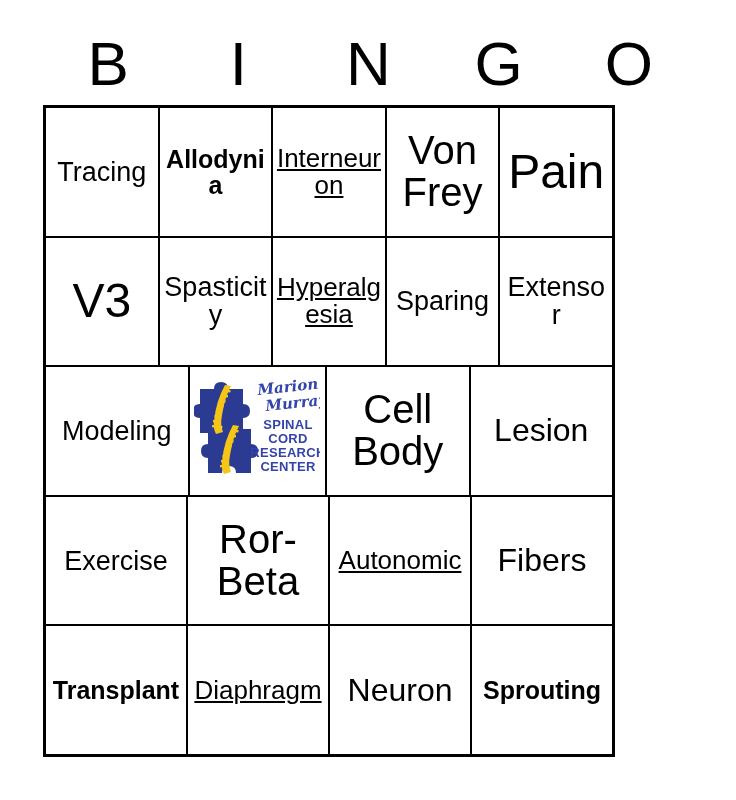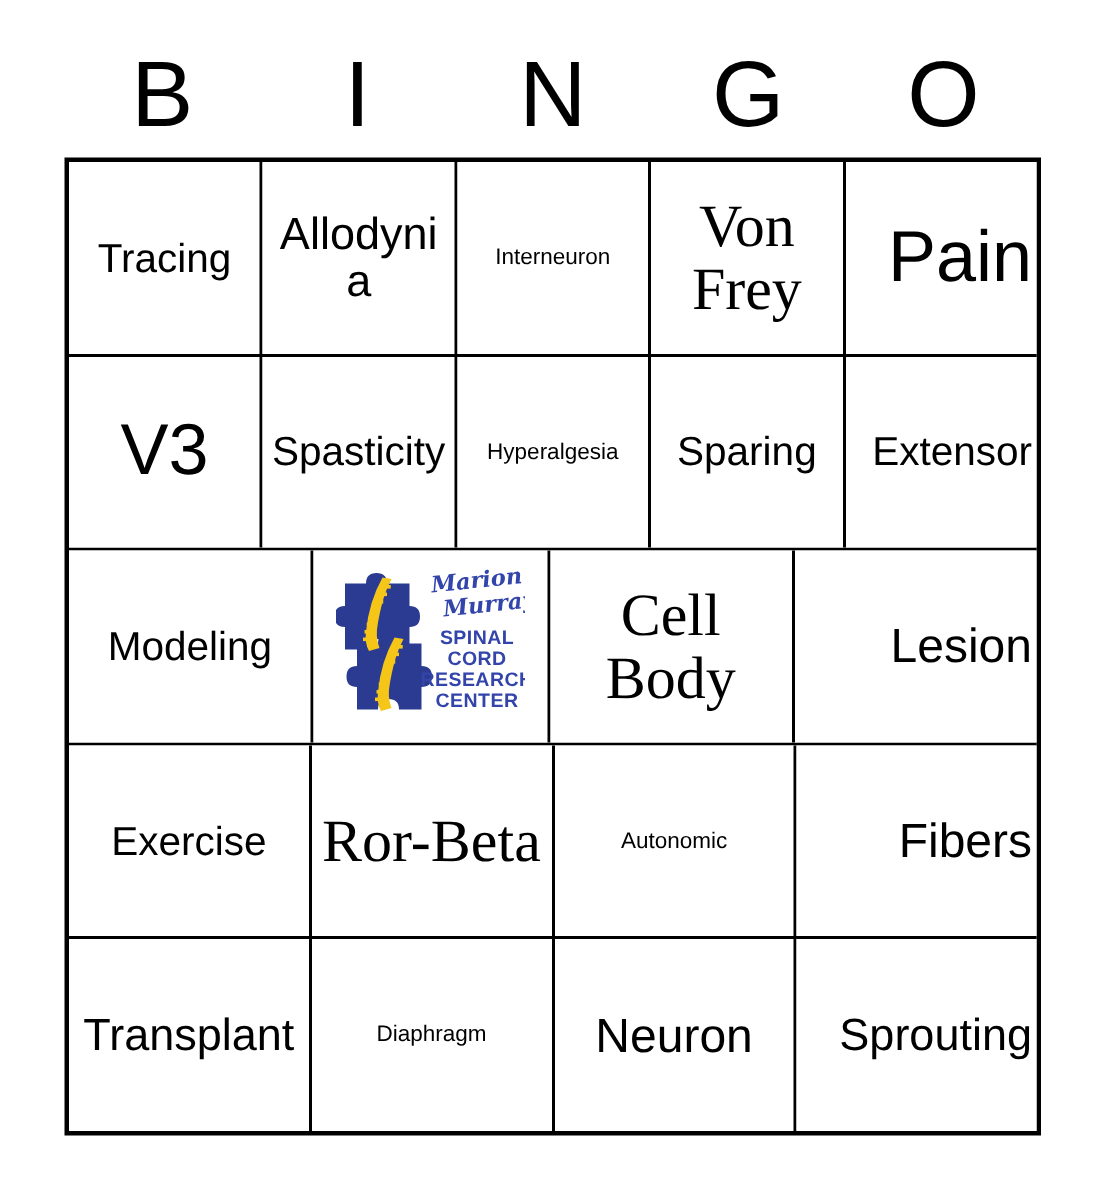--- a/index.html
+++ b/index.html
@@ -42,21 +42,21 @@
     font-weight: 400;
     letter-spacing: 0;
     color: #000000;
   }
 
   
   #bingo-grid {
     position: absolute;
     left: 43px;
     top: 105px;
-    width: 651px;
+    width: 572px;
     height: 652px;
     box-sizing: border-box;
     border: 3px solid #000000;
     display: flex;
     flex-direction: column;
     background: #ffffff;
   }
   .grid-row {
     flex: 1 1 0;
     display: flex;
@@ -74,37 +74,36 @@
     align-items: center;
     justify-content: center;
     text-align: center;
     padding: 2px 3px;
     min-width: 0;
     overflow: hidden;
     background: #ffffff;
   }
   .grid-cell:last-child {
     border-right: none;
-    text-align: right;
   }
   .cell-text {
     display: block;
     width: 100%;
     line-height: 1.04;
     font-weight: 400;
     color: #000000;
     word-break: break-word;
   }
 
   
-  .sz-xs  { font-size: 15px; }
-  .sz-s   { font-size: 30px; }
+  .sz-xs  { font-size: 26px; text-decoration: underline; }
+  .sz-s   { font-size: 25px; font-weight: bold; }
   .sz-m   { font-size: 27px; }
   .sz-l   { font-size: 32px; }
-  .sz-xl  { font-size: 40px; font-family: Liberation Serif, serif; }
+  .sz-xl  { font-size: 40px; }
   .sz-xxl { font-size: 48px; }
 
   
   .logo-cell {
     padding: 0;
   }
   #center-logo {
     width: 126px;
     height: 108px;
     display: block;

